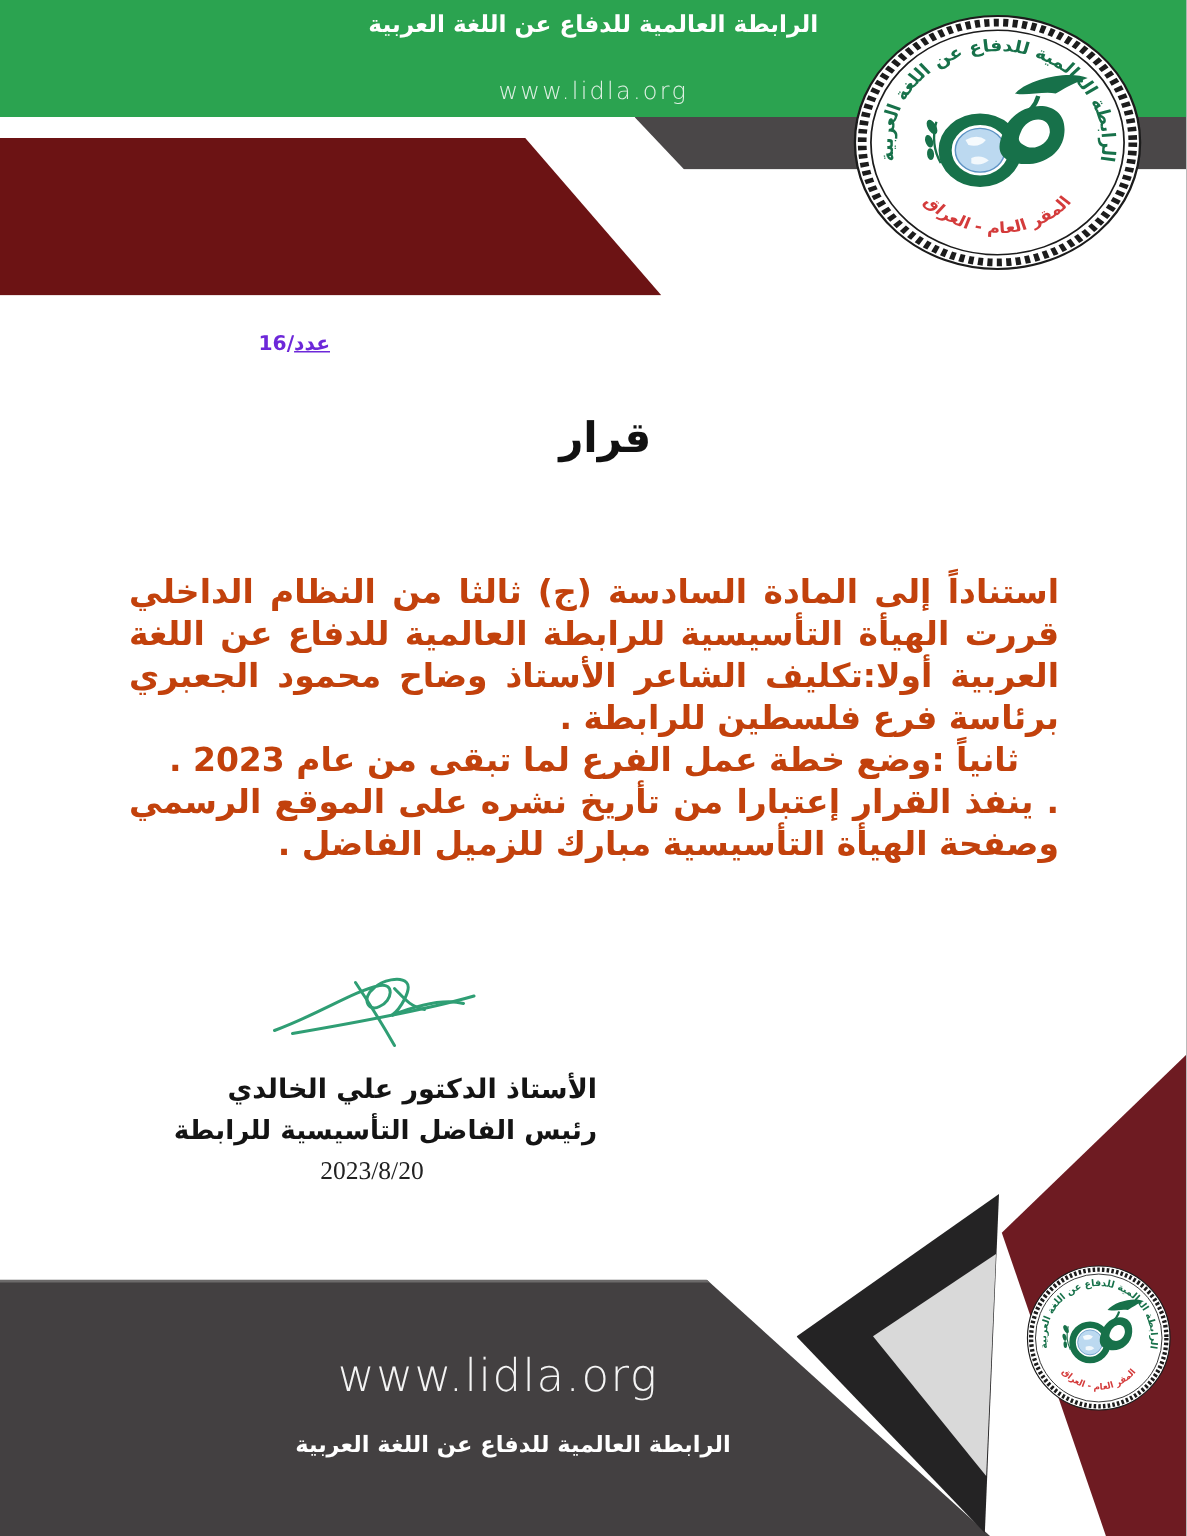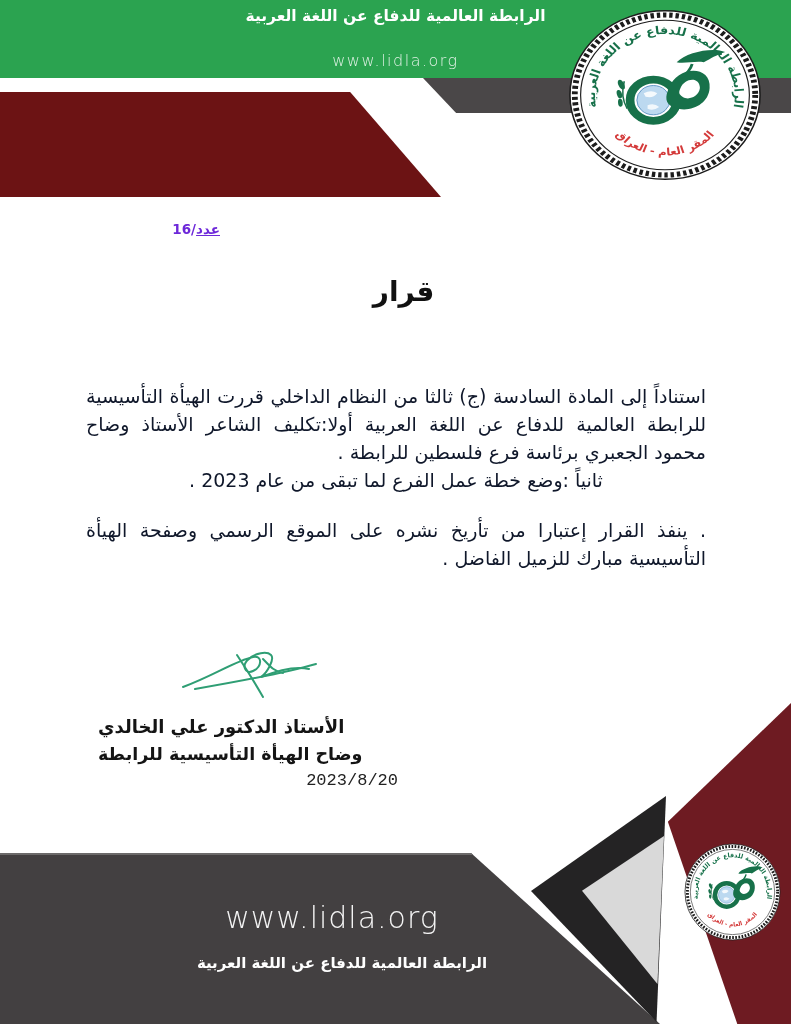--- a/index.html
+++ b/index.html
@@ -26,32 +26,32 @@
     font-size:16px;font-weight:300;letter-spacing:1.5px;}
   
   .seal-big{left:568px;top:9px;width:194px;height:172px;}
   .seal-small{left:684px;top:843px;width:97px;height:98px;}
   
   .doc-number{left:100px;top:221px;width:120px;direction:rtl;text-align:right;
     font-size:13.5px;font-weight:bold;color:#6d28d9;}
   .doc-number .u{text-decoration:underline;}
   .doc-title{left:8px;top:258px;width:791px;text-align:center;direction:rtl;
     font-size:28px;font-weight:bold;color:#111;margin-top:17px;}
-  .doc-body{left:86px;top:382px;width:620px;direction:rtl;color:#0f172a;
-    font-size:19px;font-weight:normal;line-height:28px;}
+  .doc-body{left:86px;top:382px;width:620px;direction:rtl;color:#c2410c;
+    font-size:22px;font-weight:bold;line-height:28px;}
   .doc-body p{margin:0;text-align:justify;}
   .doc-body p.second{text-align:center;}
-  .doc-body p.exec{margin-top:22px;}
+  .doc-body p.exec{}
   
   .signature-svg{left:175px;top:643px;width:150px;height:62px;}
-  .signer{left:98px;width:300px;text-align:left;direction:rtl;color:#141414;font-weight:bold;}
+  .signer{left:98px;width:300px;text-align:right;direction:rtl;color:#141414;font-weight:bold;}
   .signer-name{top:716px;font-size:18px;}
   .signer-title{top:744px;font-size:17.5px;}
-  .doc-date{left:98px;top:771px;width:300px;text-align:right;color:#222;
-    font-family:Liberation Mono, monospace;font-size:17px;}
+  .doc-date{left:98px;top:771px;width:300px;text-align:center;color:#222;
+    font-family:Liberation Serif, serif;font-size:17px;}
   
   .gray-footer{left:0;top:853px;width:660px;height:171px;background:var(--gray_footer);
     border-top:2px solid #6c6a6a;box-sizing:border-box;
     clip-path:polygon(0 0,471px 0,100% 100%,0 100%);}
   .black-chevron{left:531px;top:796px;width:135px;height:226px;background:#242324;
     clip-path:polygon(100% 0,0 42%,93% 100%);}
   .gray-triangle{left:582px;top:836px;width:82px;height:148px;background:var(--light_gray);
     clip-path:polygon(100% 0,0 37%,92% 100%);}
   .maroon-corner{left:660px;top:703px;width:131px;height:321px;background:var(--maroon_corner);
     clip-path:polygon(100% 0,6% 37%,59% 100%,100% 100%);}
@@ -124,21 +124,21 @@
   <svg class="abs signature-svg" viewBox="0 0 150 62">
     <g style="fill:none;stroke:var(--signature_green);stroke-width:2;stroke-linecap:round">
       <path d="M8 44 C 40 32 60 18 78 14 C 88 12 87 24 78 28 C 70 32 66 22 74 16 C 80 10 92 8 96 12 C 100 16 92 30 86 34 C 96 30 118 22 134 26"></path>
       <path d="M20 46 C 55 40 110 30 141 21"></path>
       <path d="M62 12 C 70 24 80 40 88 54"></path>
       <path d="M88 16 C 94 22 98 28 108 30"></path>
     </g>
   </svg>
 
   <div class="abs signer signer-name">الأستاذ الدكتور علي الخالدي</div>
-  <div class="abs signer signer-title">وضاح الهيأة التأسيسية للرابطة</div>
+  <div class="abs signer signer-title">رئيس الفاضل التأسيسية للرابطة</div>
   <div class="abs doc-date">2023/8/20</div>
 
   <div class="abs gray-footer"></div>
   <div class="abs black-chevron"></div>
   <div class="abs gray-triangle"></div>
   <div class="abs maroon-corner"></div>
   <div class="abs footer-www">www.lidla.org</div>
   <div class="abs footer-org">الرابطة العالمية للدفاع عن اللغة العربية</div>
 
   <svg class="abs seal-small" viewBox="0 0 200 200" preserveAspectRatio="none">

